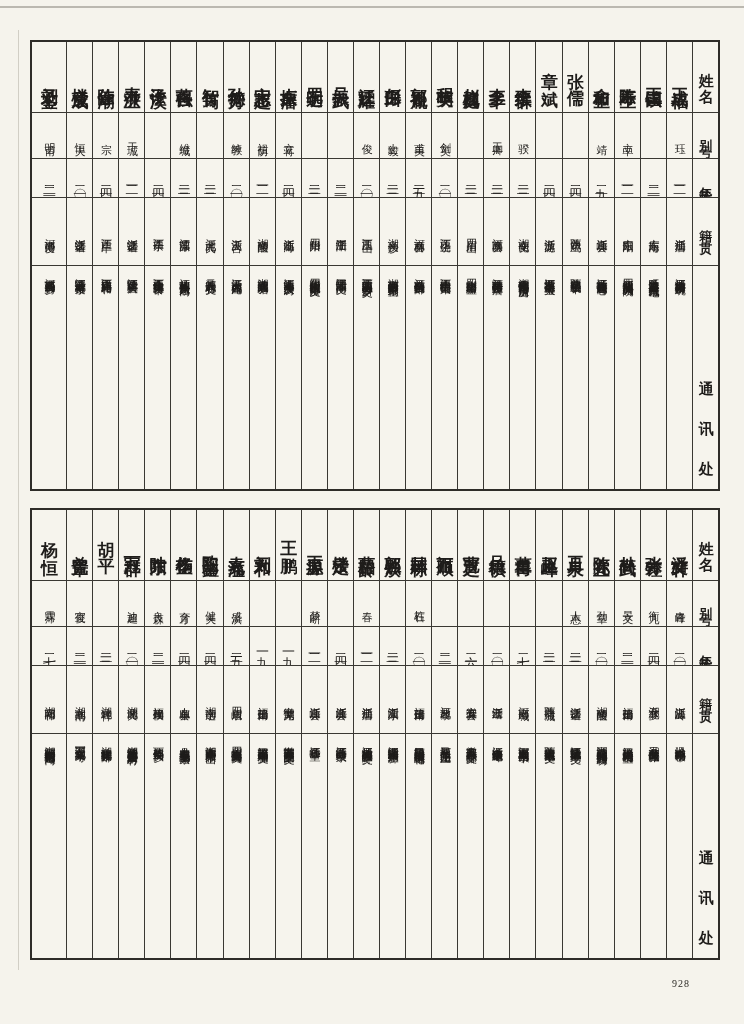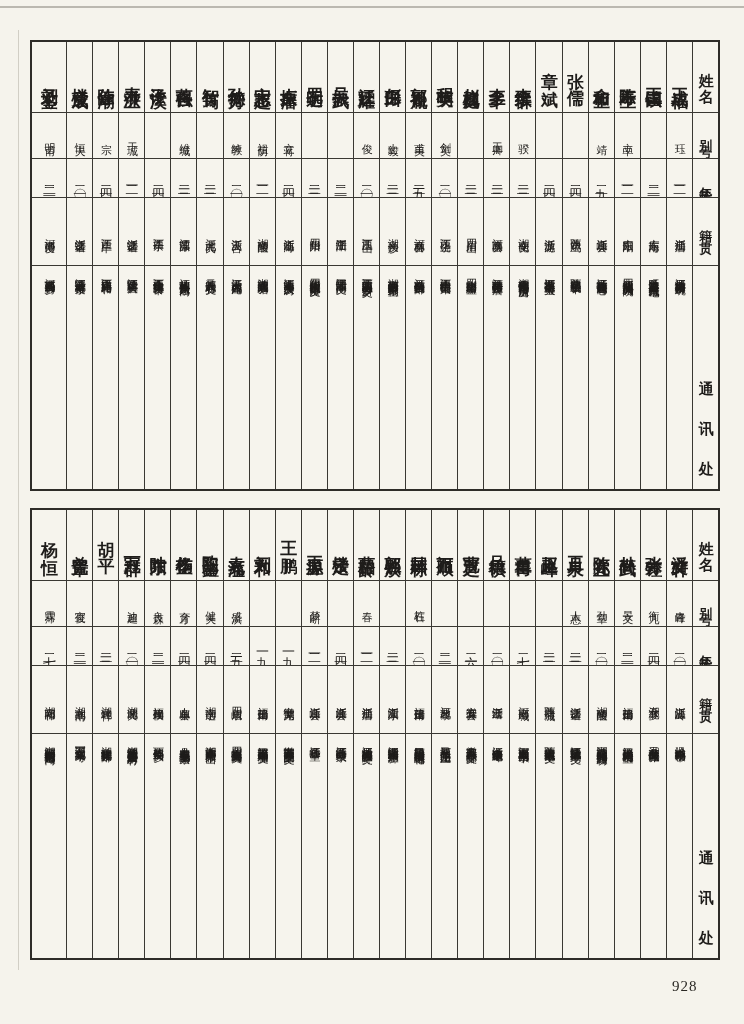--- a/index.html
+++ b/index.html
@@ -59,21 +59,21 @@
   
   .col.hdr .cell{justify-content:center;}
   .col.hdr .vtext{font-weight:bold;}
   .hdr .c-name .vtext{font-size:15px;letter-spacing:16px;}
   .hdr .c-alias .vtext{font-size:13px;letter-spacing:7px;}
   .hdr .c-age .vtext{font-size:13px;letter-spacing:1px;}
   .hdr .c-native .vtext{font-size:13px;letter-spacing:12px;}
   .hdr .c-addr .vtext{font-size:15px;letter-spacing:40px;margin-top:auto;}
   .page-number{
     position:absolute;left:672px;top:978px;
-    font-size:15px;letter-spacing:1px;color:#2a2824;
+    font-size:10px;letter-spacing:1px;color:#2a2824;
   }
 </style>
 </head>
 <body>
 
 <div class="sheet">
   <div class="scan-edge-top"></div>
   <div class="scan-edge-left"></div>
 
   <div class="reg-table" id="table-top">

